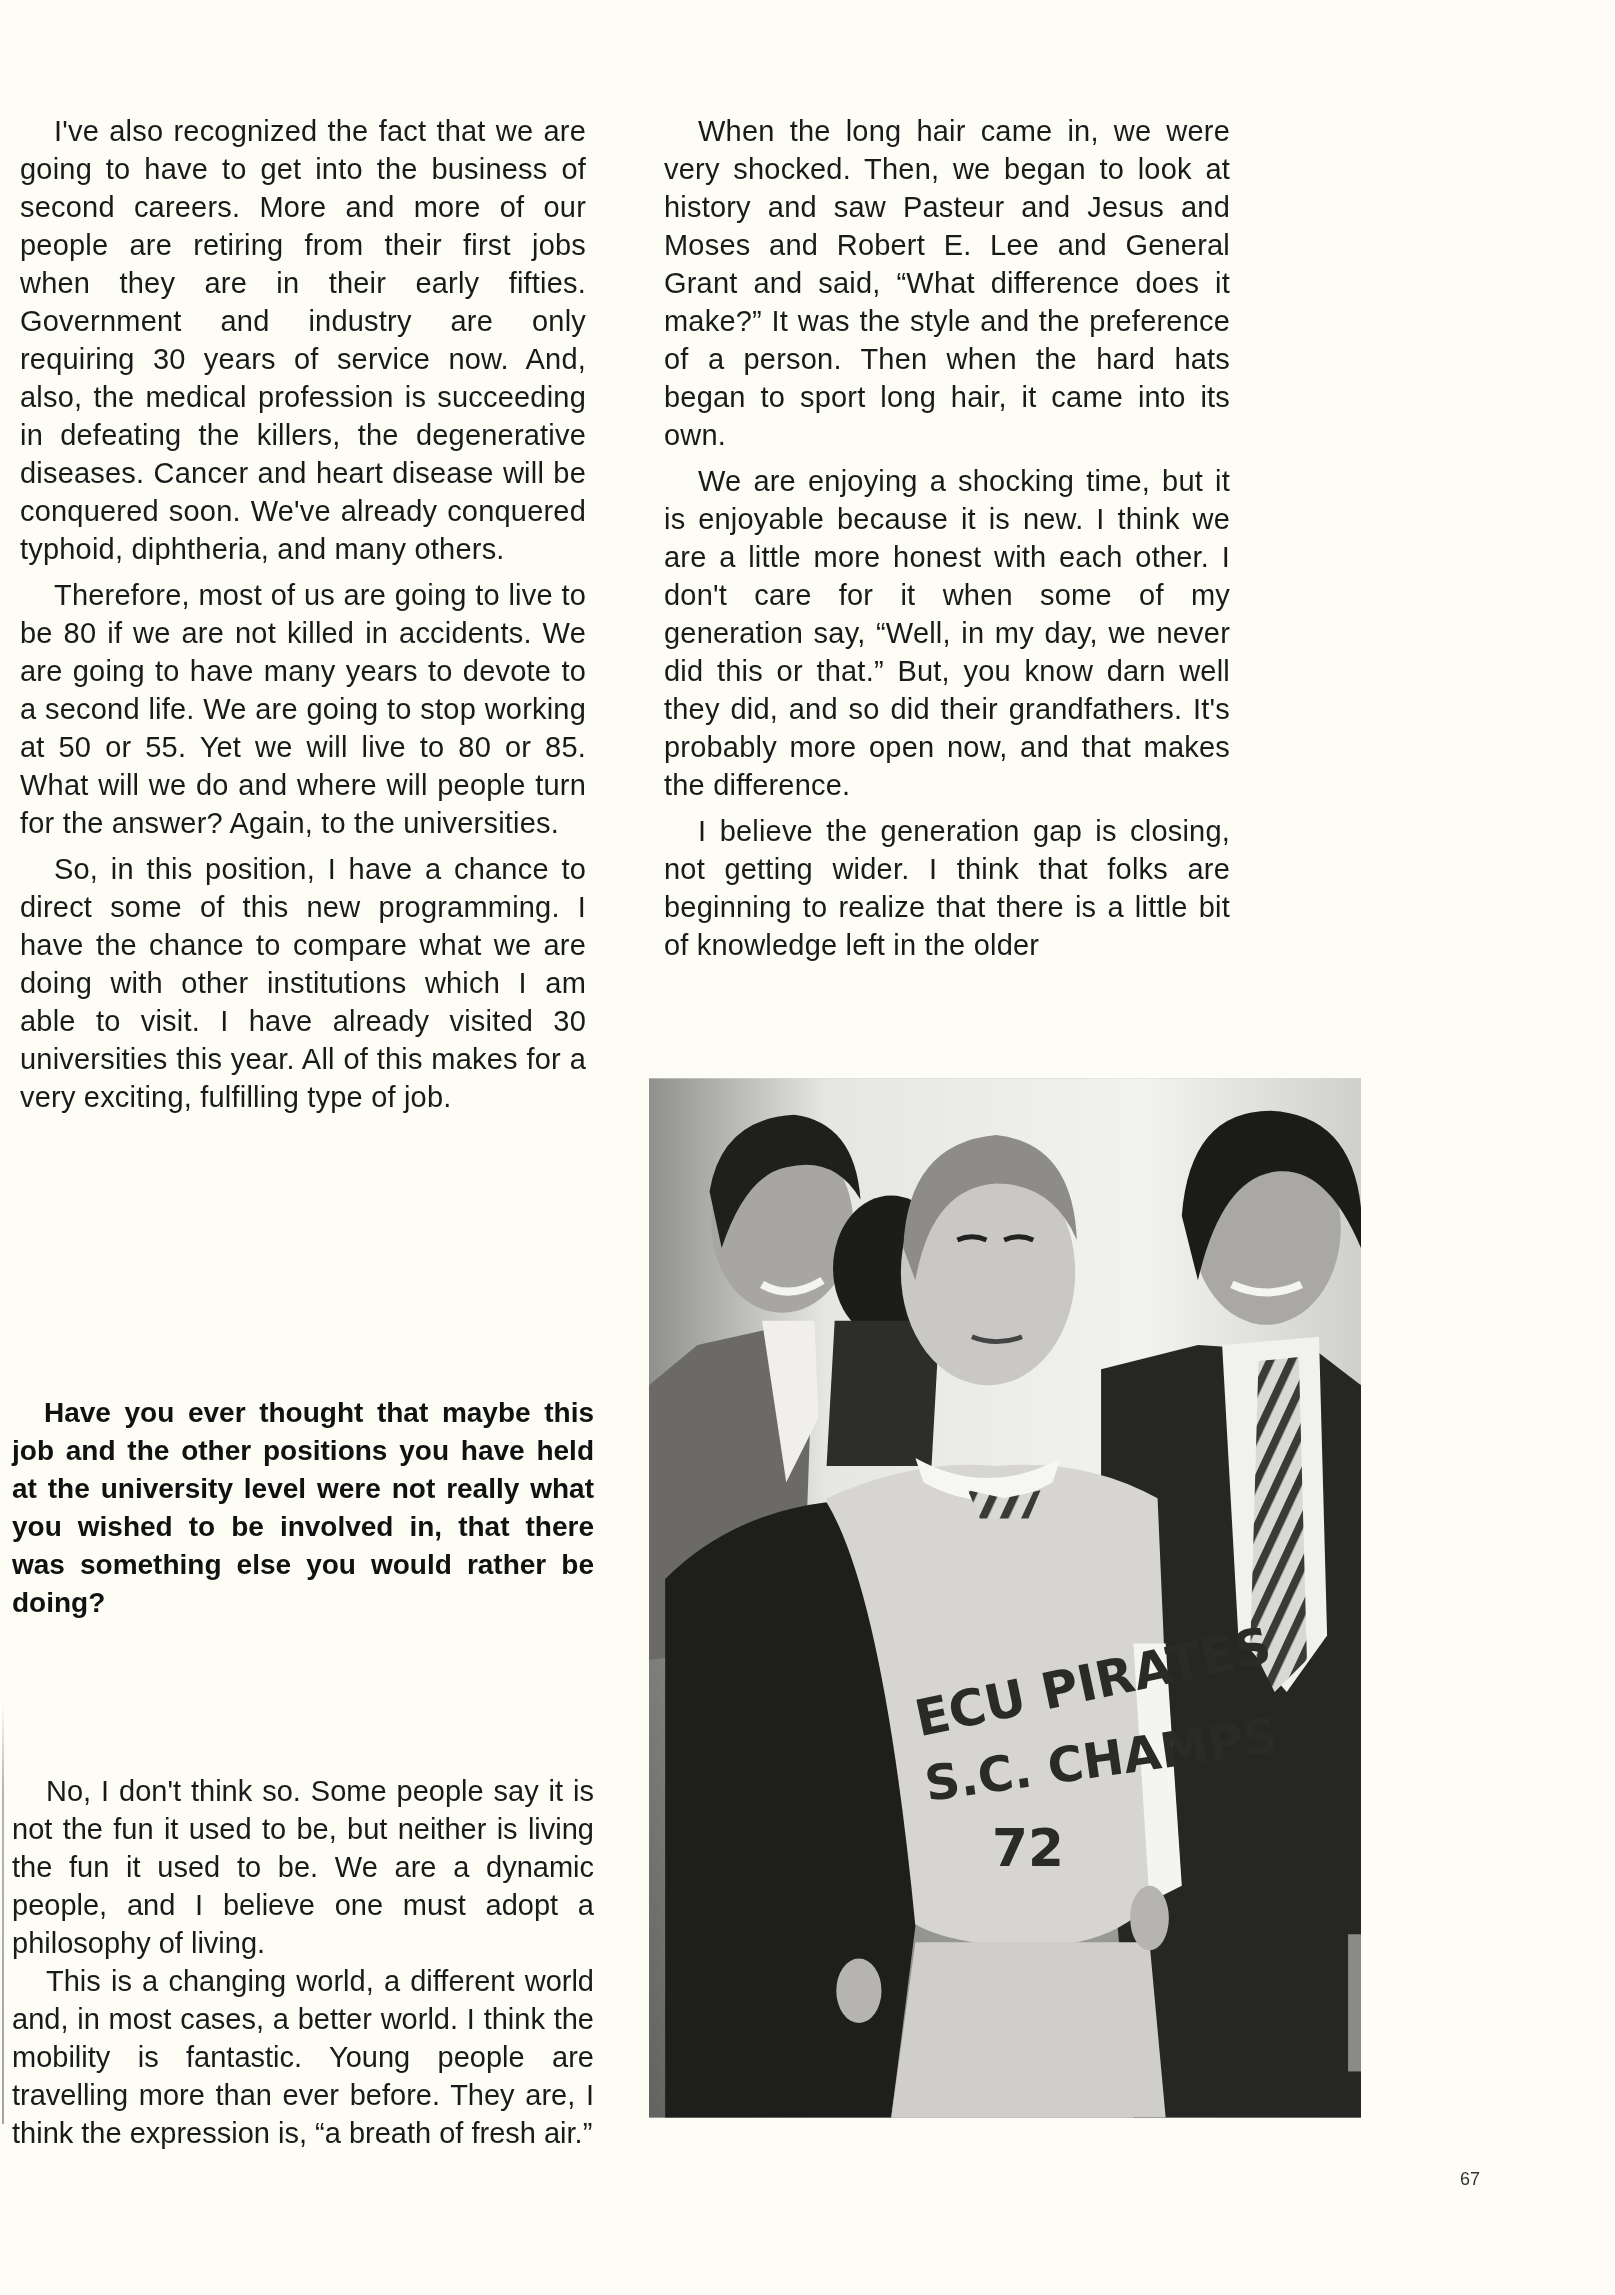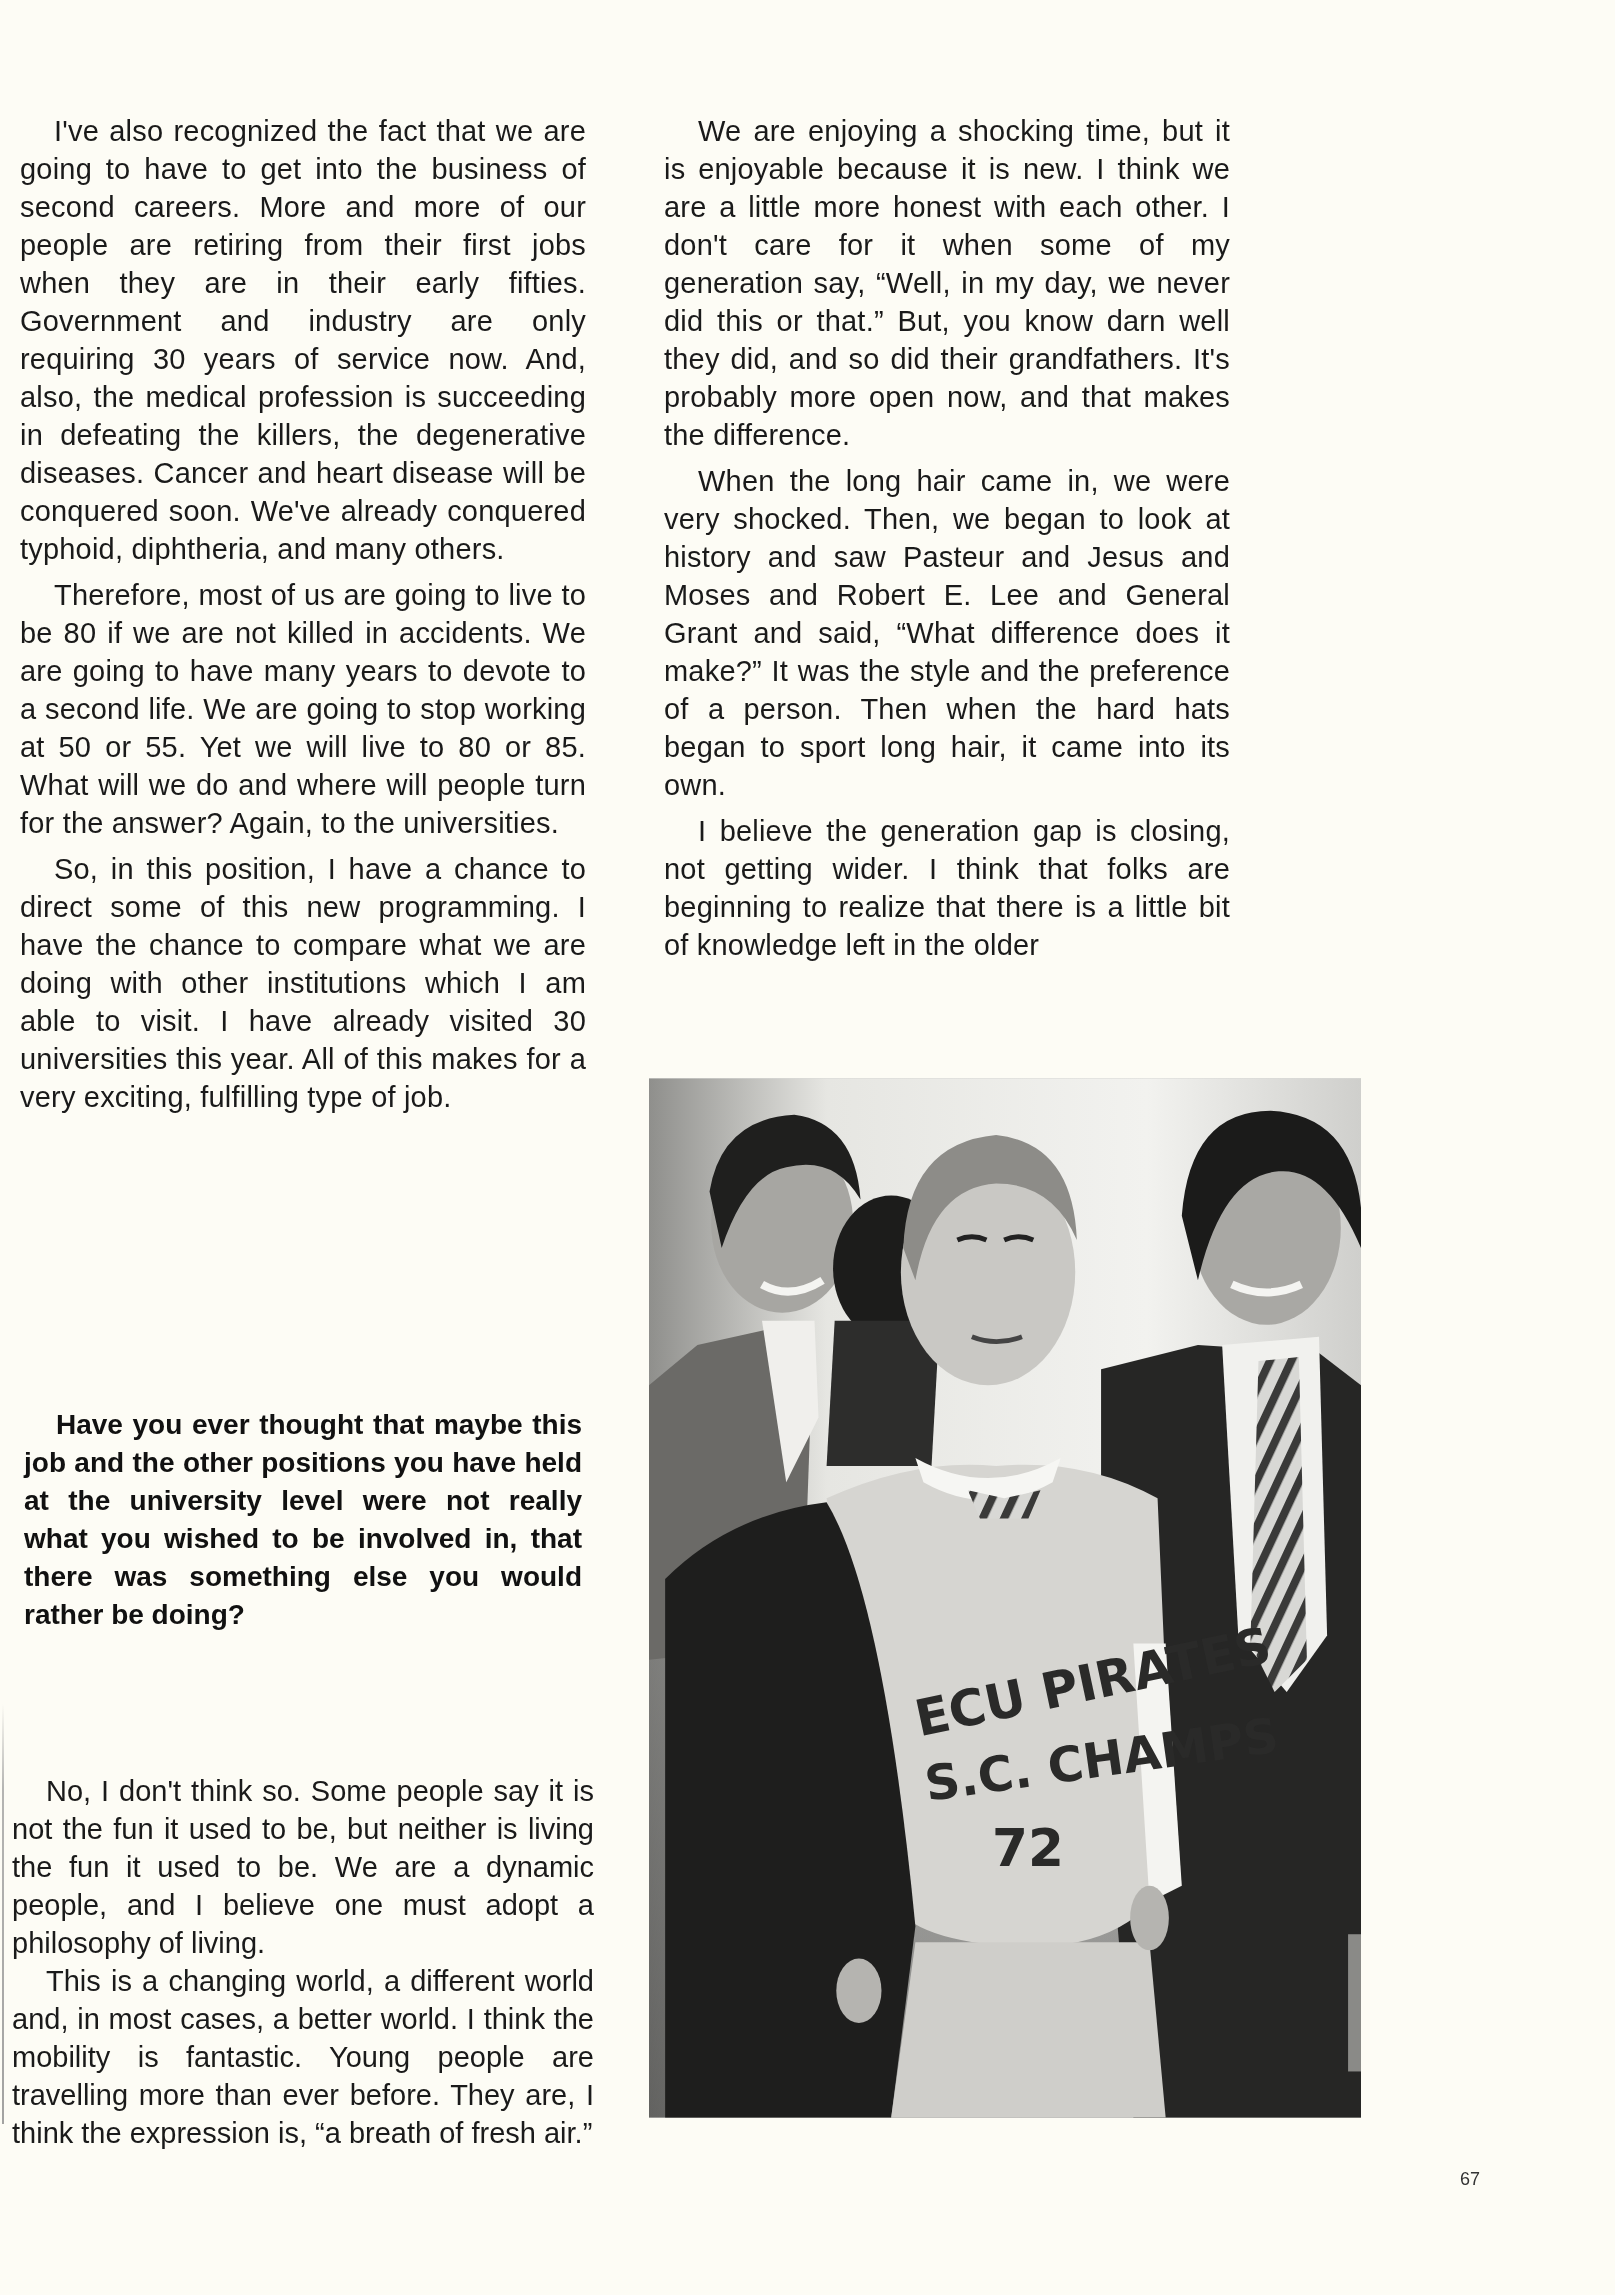--- a/index.html
+++ b/index.html
@@ -31,21 +31,21 @@
   }
   .col-left { left: 12px; top: 104px; }
   .col-right { left: 656px; top: 104px; }
 
   .gap-question { position: absolute; left: 12px; top: 1394px; width: 582px; }
   .question {
     font-weight: bold;
     font-size: 28px;
     line-height: 38px;
     text-align: justify;
-    margin: 12px;
+    margin: 0;
     text-indent: 32px;
     color: #111;
   }
   .answer-block { position: absolute; left: 12px; top: 1772px; width: 582px; font-size: 29px; line-height: 38px; text-align: justify; }
   .answer-block p { margin: 0; text-indent: 34px; }
 
   .edge-line {
     position: absolute;
     left: 2.4px;
     top: 1704px;
@@ -87,22 +87,22 @@
   <p class="question">Have you ever thought that maybe this job and the other positions you have held at the university level were not really what you wished to be involved in, that there was something else you would rather be doing?</p>
 </div>
 
 <div class="edge-line"></div>
 <div class="answer-block">
   <p>No, I don't think so. Some people say it is not the fun it used to be, but neither is living the fun it used to be. We are a dynamic people, and I believe one must adopt a philosophy of living.</p>
   <p>This is a changing world, a different world and, in most cases, a better world. I think the mobility is fantastic. Young people are travelling more than ever before. They are, I think the expression is, “a breath of fresh air.”</p>
 </div>
 
 <div class="col col-right">
+  <p>When the long hair came in, we were very shocked. Then, we began to look at history and saw Pasteur and Jesus and Moses and Robert E. Lee and General Grant and said, “What difference does it make?” It was the style and the preference of a person. Then when the hard hats began to sport long hair, it came into its own.</p>
   <p>We are enjoying a shocking time, but it is enjoyable because it is new. I think we are a little more honest with each other. I don't care for it when some of my generation say, “Well, in my day, we never did this or that.” But, you know darn well they did, and so did their grandfathers. It's probably more open now, and that makes the difference.</p>
-  <p>When the long hair came in, we were very shocked. Then, we began to look at history and saw Pasteur and Jesus and Moses and Robert E. Lee and General Grant and said, “What difference does it make?” It was the style and the preference of a person. Then when the hard hats began to sport long hair, it came into its own.</p>
   <p>I believe the generation gap is closing, not getting wider. I think that folks are beginning to realize that there is a little bit of knowledge left in the older</p>
 </div>
 
 <div class="photo">
   <svg width="712" height="1040" viewBox="0 0 882 1287" xmlns="http://www.w3.org/2000/svg">
     <defs>
       <linearGradient id="bg" x1="0" y1="0" x2="1" y2="0">
         <stop offset="0" stop-color="#8f8f8c"></stop>
         <stop offset="0.25" stop-color="#e6e6e2"></stop>
         <stop offset="0.7" stop-color="#f2f2ef"></stop>

